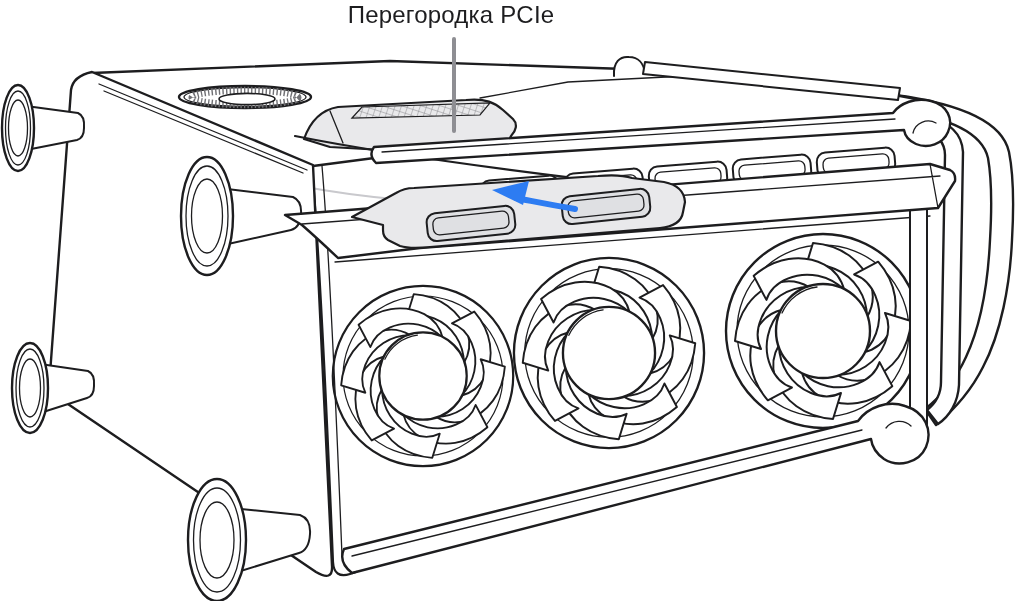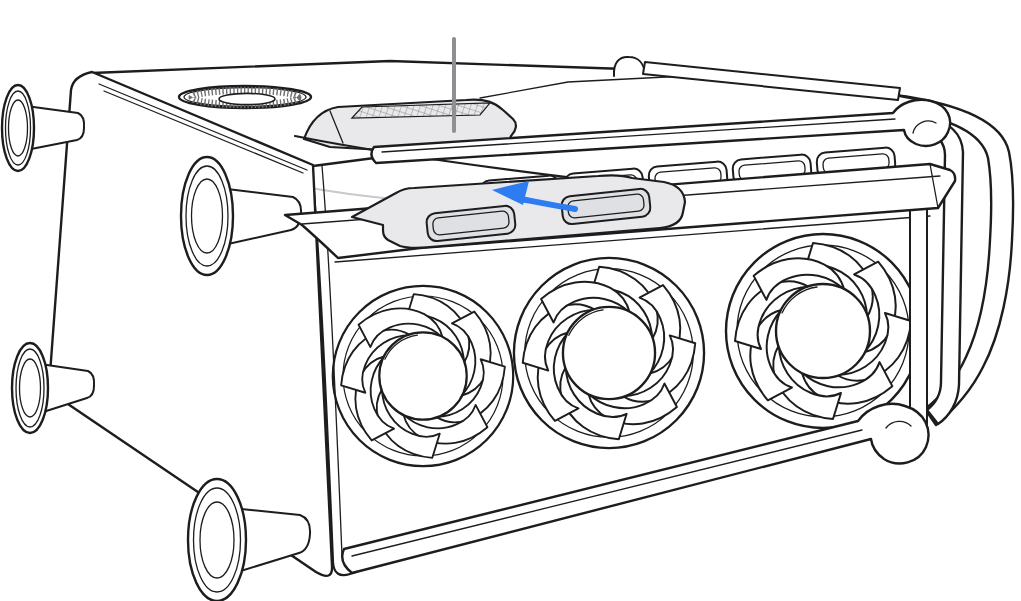--- a/index.html
+++ b/index.html
@@ -187,14 +187,15 @@
         <rect class="s1" x="568" y="198" width="76" height="17" rx="6"></rect>
       </g>
     </g>
 
     <g>
       <path class="arrow-tail" d="M 575,209 C 552,205 532,201 516,198"></path>
       <polygon class="arrow-head" points="492,190 529,181 523,205"></polygon>
     </g>
   </svg>
 
+  <div class="callout-label">Перегородка PCIe</div>
   <div class="leader"></div>
 </div>
 
 </body></html>

